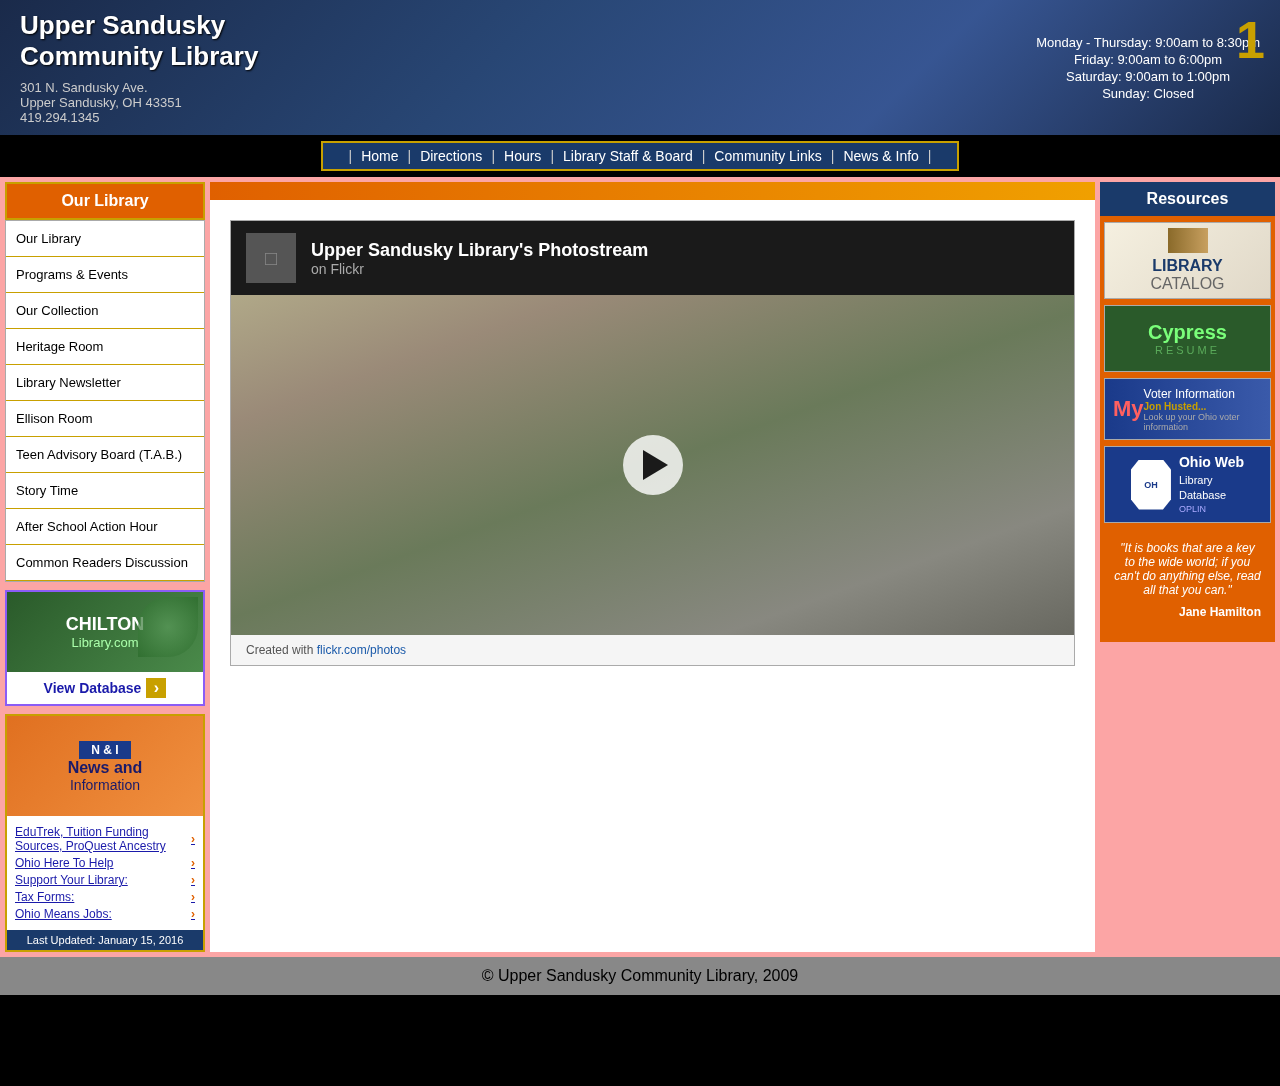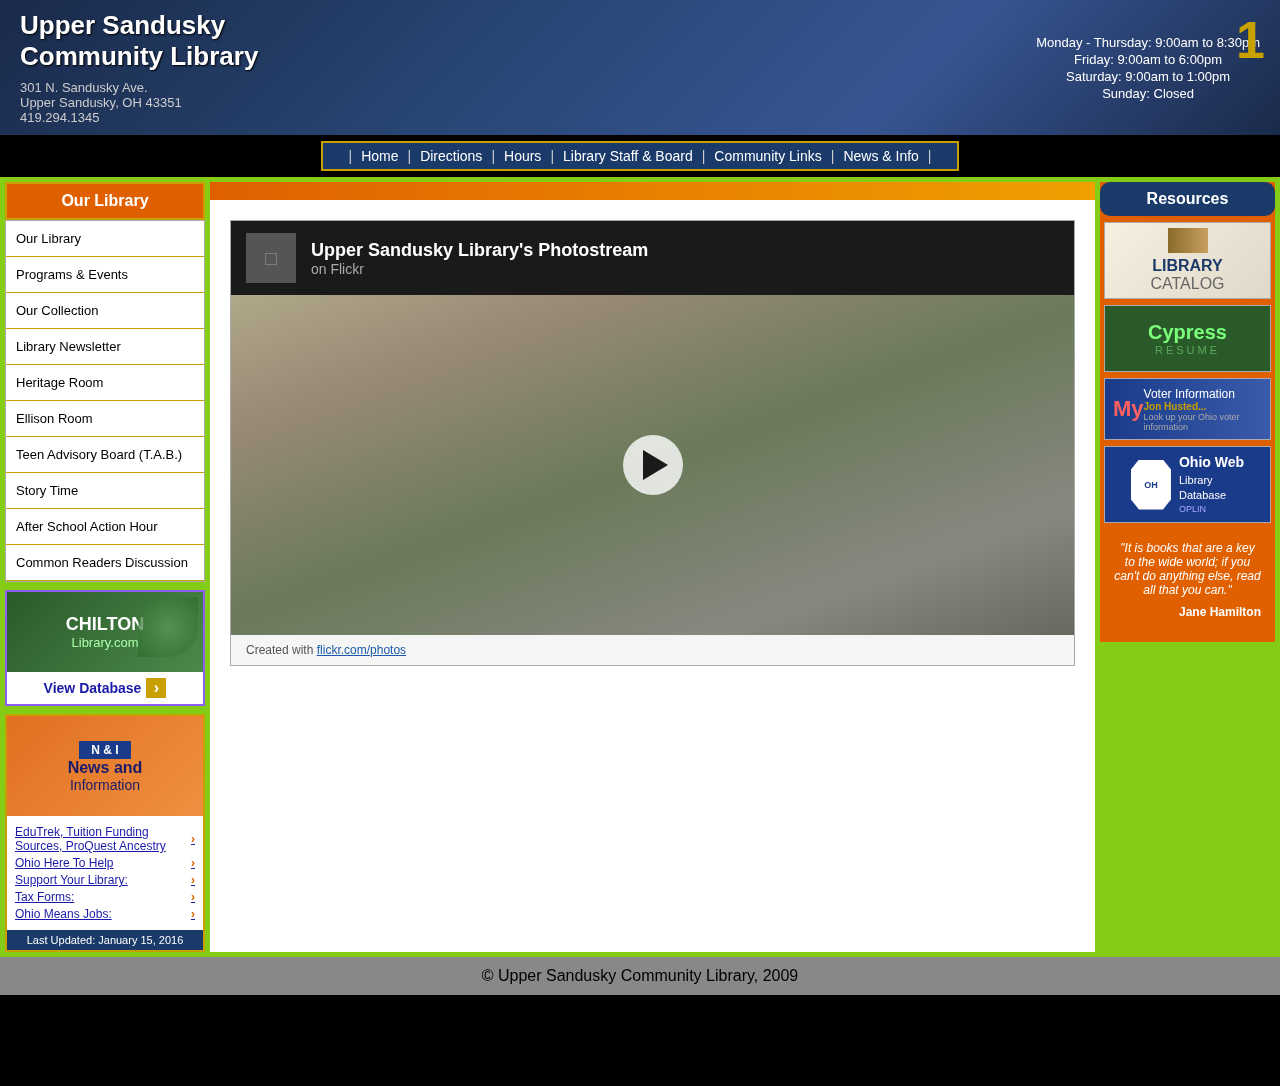--- a/index.html
+++ b/index.html
@@ -56,21 +56,21 @@
     .nav-link {
       color: #fff; font-size: 14px; text-decoration: none;
       cursor: pointer; padding: 0 4px;
     }
 
     
     #main {
       display: flex;
       width: 1280px;
       min-height: 780px;
-      background: #84cc16;
+      background: #fca5a5;
       padding: 5px;
       gap: 5px;
       position: relative;
     }
 
     
     #sidebar {
       width: 200px;
       flex-shrink: 0;
       position: relative;
@@ -229,32 +229,32 @@
       border-bottom: 15px solid transparent;
       border-left: 25px solid #1a1a1a;
       margin-left: 5px;
     }
     .flickr-footer {
       background: #f5f5f5;
       padding: 8px 15px;
       font-size: 12px;
       color: #555;
     }
-    .flickr-link { color: #1a5aaa; text-decoration: underline; cursor: pointer; }
+    .flickr-link { color: #1a5aaa; cursor: pointer; }
 
     
     #right-sidebar {
       width: 175px;
       flex-shrink: 0;
       position: relative;
     }
     .resources-title {
       background: #1a3a6a;
       color: #fff; font-size: 16px; font-weight: bold;
-      text-align: center; padding: 8px; border-radius: 10px;
+      text-align: center; padding: 8px;
     }
     .resource-card {
       margin: 6px 4px;
       border: 1px solid #aaa;
       cursor: pointer;
       overflow: hidden;
     }
     .card-catalog-img {
       width: 100%; height: 75px;
       background: linear-gradient(135deg, #f5f0e0, #e0d8c8);
@@ -384,22 +384,22 @@
 </div>
 
 <div id="main" style="position:relative;">
 
   <div id="sidebar">
     <div class="sidebar-title">Our Library</div>
     <div class="sidebar-menu">
       <a class="sidebar-item">Our Library</a>
       <a class="sidebar-item">Programs &amp; Events</a>
       <a class="sidebar-item">Our Collection</a>
+      <a class="sidebar-item">Heritage Room</a>
       <a class="sidebar-item">Library Newsletter</a>
-      <a class="sidebar-item">Heritage Room</a>
       <a class="sidebar-item">Ellison Room</a>
       <a class="sidebar-item">Teen Advisory Board (T.A.B.)</a>
       <a class="sidebar-item">Story Time</a>
       <a class="sidebar-item">After School Action Hour</a>
       <a class="sidebar-item">Common Readers Discussion</a>
     </div>
 
     <div class="chilton-box">
       <div class="chilton-img">
         <div class="chilton-leaf"></div>

